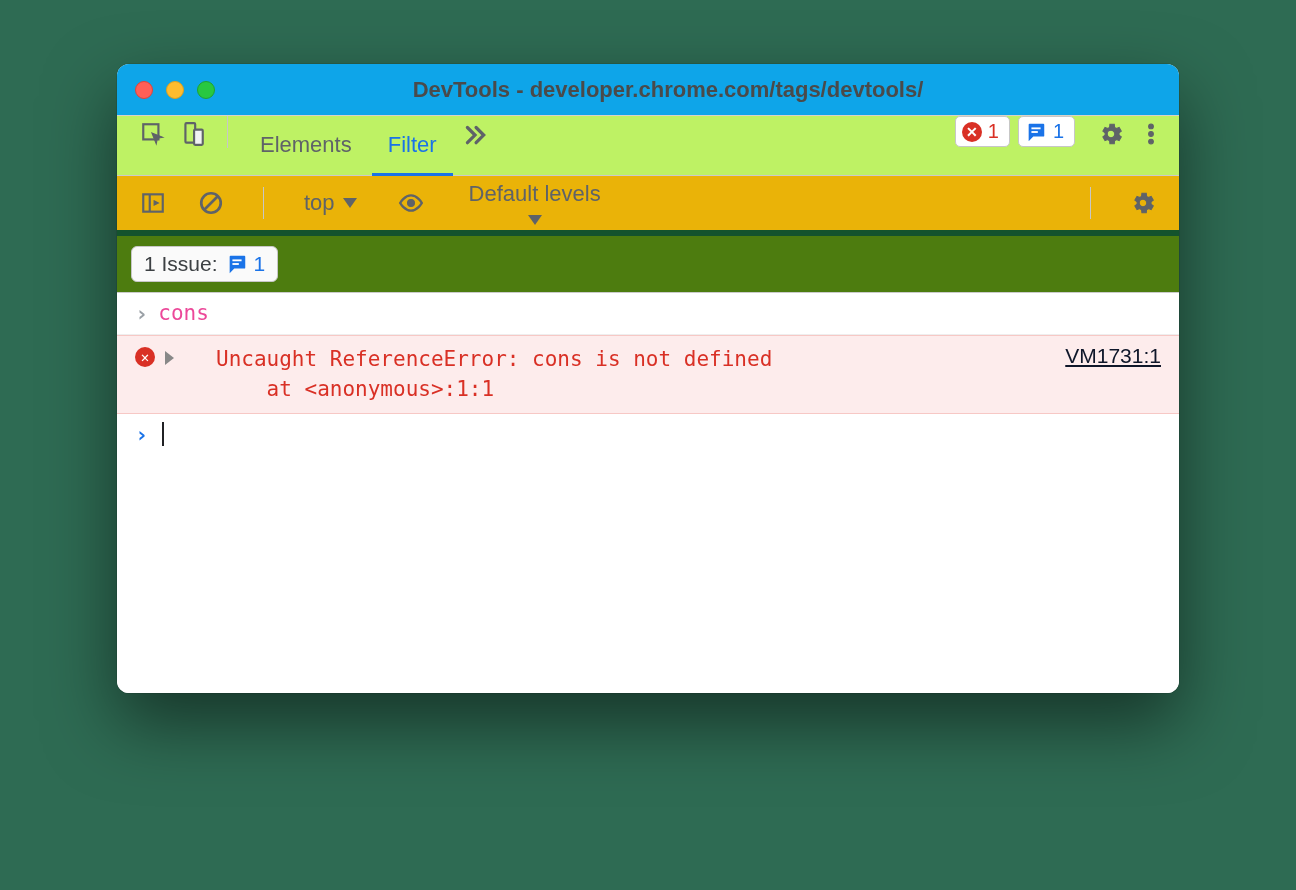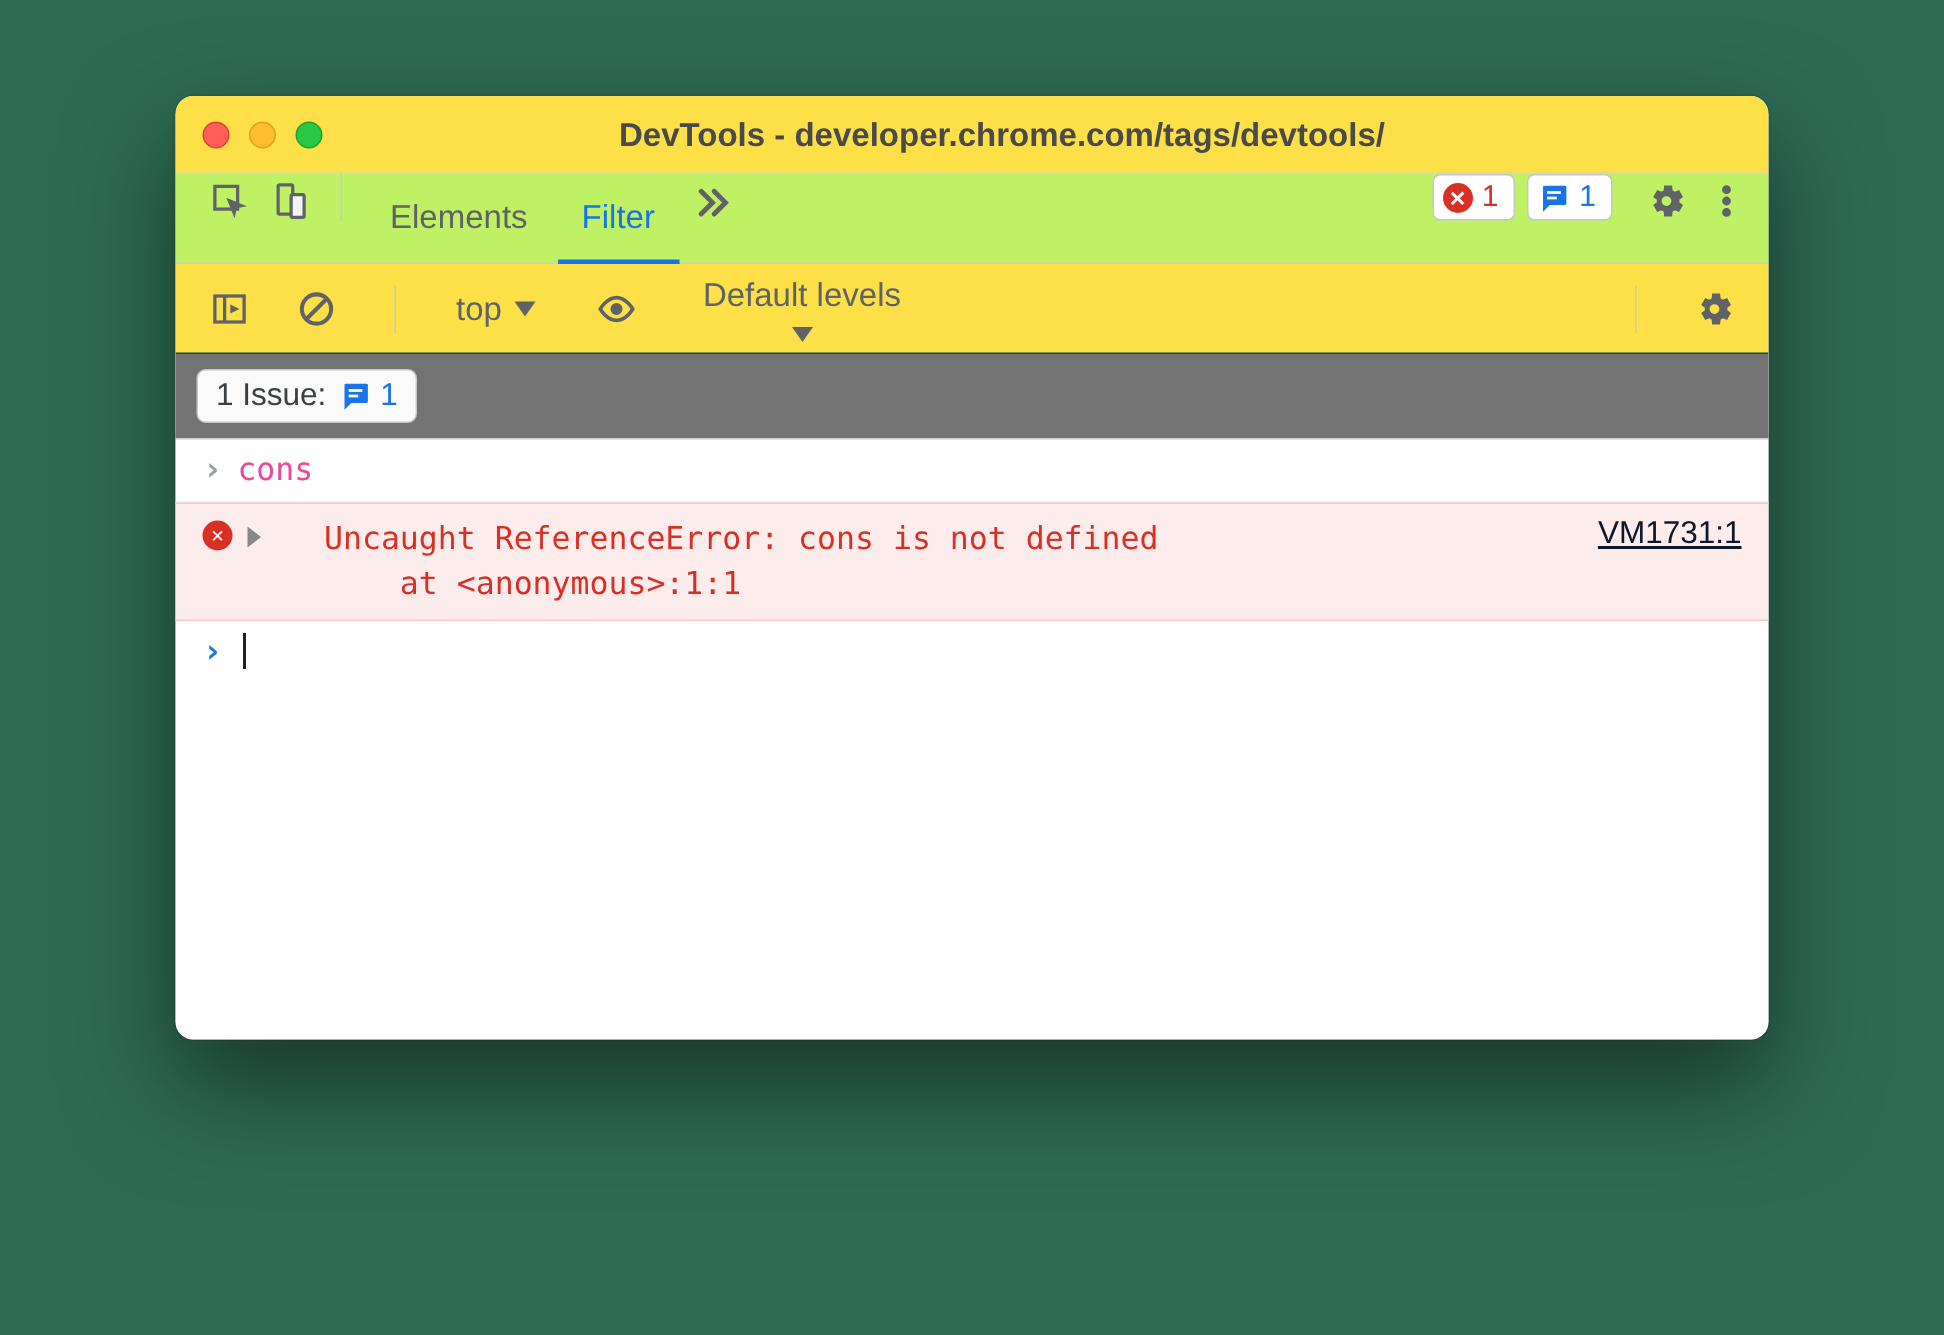--- a/index.html
+++ b/index.html
@@ -16,21 +16,21 @@
   .window {
     width: 1062px;
     background: #fff;
     border-radius: 12px;
     box-shadow: 0 30px 70px rgba(0,0,0,0.5), 0 0 0 1px rgba(0,0,0,0.08);
     overflow: hidden;
   }
   
   .titlebar {
     height: 52px;
-    background: #fde047;
+    background: #0ea5e9;
     display: flex;
     align-items: center;
     padding: 0 18px;
     border-bottom: 1px solid #d8d2ca;
     gap: 20px;
   }
   .traffic {
     display: flex;
     gap: 13px;
     align-items: center;
@@ -108,22 +108,22 @@
     color:#fff;font-size:14px;font-weight:700;
   }
   .gear-icon svg, .kebab-icon svg, .eye-icon svg, .forbid-icon svg, .inspect-icon svg,
   .device-icon svg, .chev-icon svg, .exec-icon svg {
     width:26px;height:26px;fill:#5f6368;stroke:#5f6368;
   }
 
   
   .consolebar{
     height:60px;
-    background:#fde047;
-    border-bottom:1px solid #14532d;
+    background:#eab308;
+    border-bottom:6px solid #14532d;
     display:flex;align-items:center;
     padding:0 18px;
     gap:22px;
   }
   .ctx-select{
     display:flex;align-items:center;gap:8px;
     font-size:22px;color:#5f6368;
     padding:0 6px;
     cursor:pointer;
   }
@@ -146,21 +146,21 @@
   .levels{
     display:flex;align-items:center;gap:8px;
     font-size:22px;color:#5f6368;
     cursor:pointer;
     margin-left:18px;
     flex-direction:column;
   }
 
   
   .issues-row{
-    background:#737373;
+    background:#4d7c0f;
     border-bottom:1px solid #cbcbcb;
     padding:10px 14px;
   }
   .issues-chip{
     display:inline-flex;align-items:center;gap:8px;
     border:1px solid #c7c7c7;
     border-radius:6px;
     background:#fafafa;
     padding:5px 12px;
     font-size:21px;

